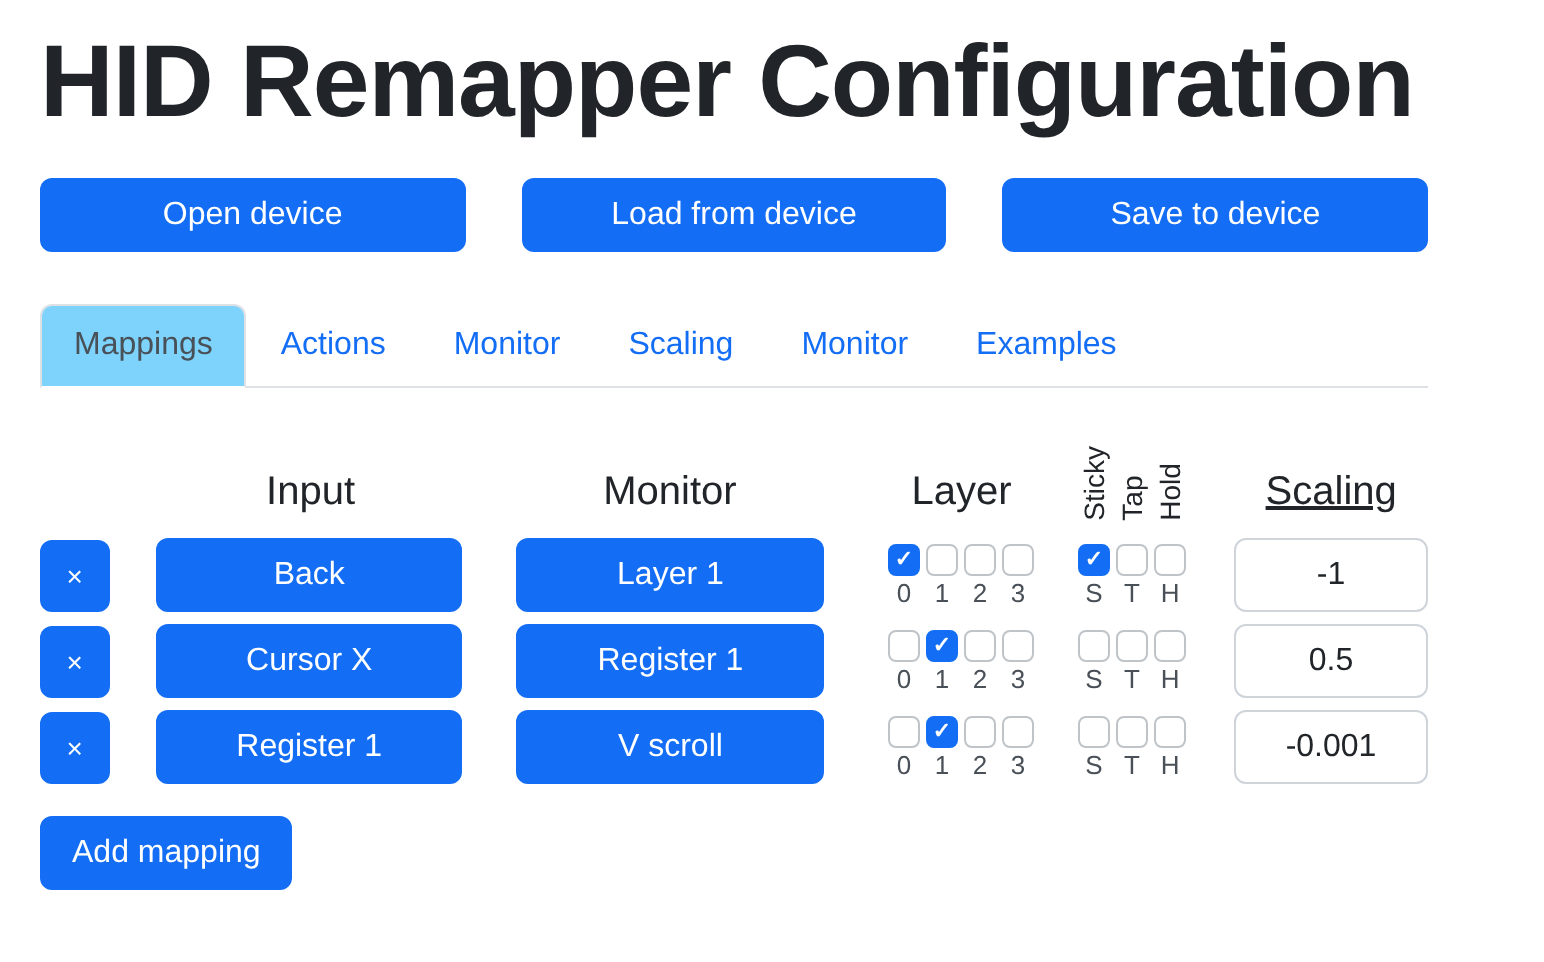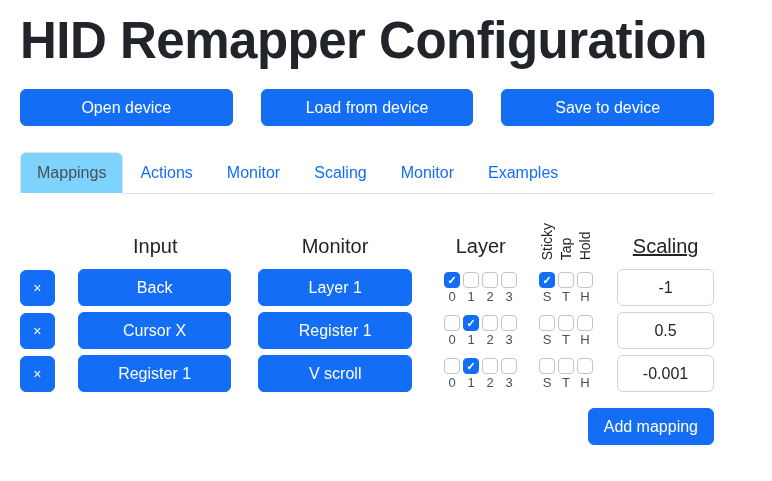--- a/index.html
+++ b/index.html
@@ -115,21 +115,21 @@
     margin-left: 24px;
     border: 1px solid var(--input-border);
     border-radius: 6px;
     font-family: "Liberation Sans", sans-serif;
     font-size: 16px;
     color: var(--text);
     text-align: center;
     outline: none;
   }
 
-  .add-row { display: flex; justify-content: flex-end; margin-top: 16px; }
+  .add-row { display: flex; justify-content: flex-start; margin-top: 16px; }
   .add-btn { height: 37px; padding: 0 15px; }
 </style>
 </head>
 <body>
 
 <div class="container">
 
   <h1 class="page-title">HID Remapper Configuration</h1>
 
   <div class="toolbar">

